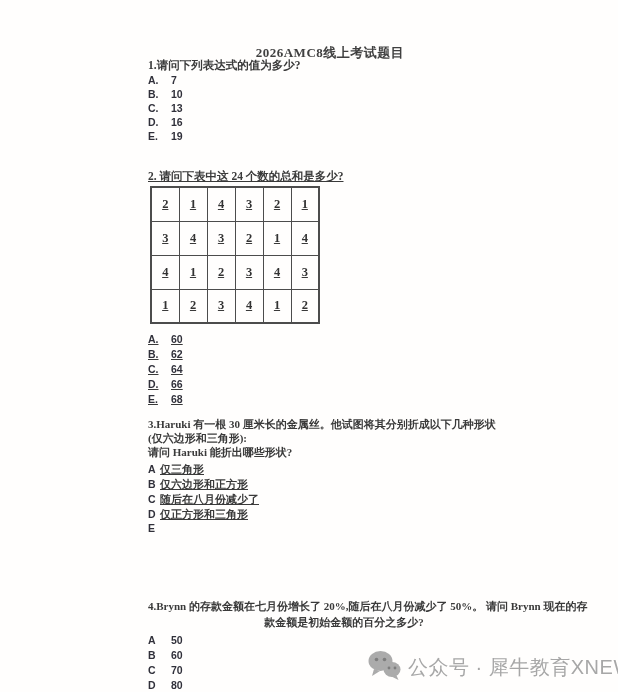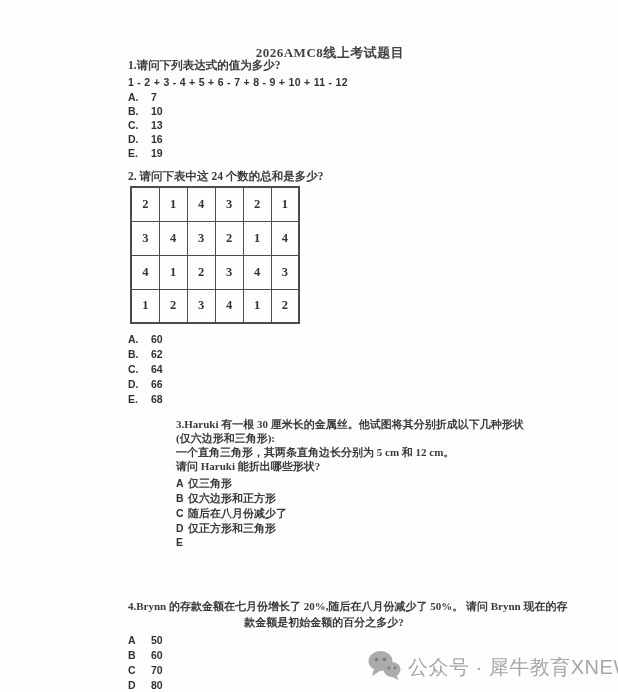--- a/index.html
+++ b/index.html
@@ -13,24 +13,24 @@
     color:#3a3a3a;
   }
   .title {
     position:absolute; top:20px; left:110px; width:440px;
     text-align:center;
     font-size:13px; font-weight:700; color:#404040;
     letter-spacing:0.5px;
     white-space:nowrap;
     margin-top:24px;
   }
-  .q { position:absolute; left:128px; width:392px; }
+  .q { position:absolute; left:148px; width:392px; }
   #q1 { top:57px; }
-  #q2 { top:167px; }
-  #q3 { top:417px;margin-left:48px; }
+  #q2 { top:167px;text-decoration:underline; }
+  #q3 { top:417px; }
   #q4 { top:598px; }
 
   .line { font-size:11px; line-height:14px; font-weight:600; white-space:nowrap; }
   .qhead { font-size:11.5px; line-height:17px; font-weight:700; }
 
   .expr {
     font-family:"Liberation Sans","DejaVu Sans",sans-serif;
     font-size:10.5px; line-height:17px; font-weight:700; color:#30303a;
     letter-spacing:0.3px; white-space:nowrap;
   }
@@ -57,21 +57,21 @@
     text-align:center; vertical-align:middle;
     font-size:12.5px; font-weight:600; color:#333333;
   }
   #q2 .num-opts { margin-top:9px; }
   #q2 .num-opts .opt { height:15px; }
 
   #q3 .line { line-height:14px; }
   .cn-opts { margin-top:3px; }
   .cn-opts .opt { height:15px; font-size:11px; }
   .cn-opts .ol { width:12px; font-size:10.5px; }
-  .cn-opts .ov { font-size:11px; font-weight:600; color:#3a3a3a; }
+  .cn-opts .ov { font-size:11px; font-weight:600; color:#3a3a3a;text-decoration:underline; }
 
   #q4 .line { line-height:16px;text-align:center; }
   #q4 .num-opts { margin-top:4px; }
   #q4 .num-opts .opt { height:15px; }
 
   .watermark {
     position:absolute; top:650px; left:368px;
     display:flex; align-items:center; gap:7px;
     color:#a7a7a7;
   }
@@ -82,21 +82,20 @@
 </style>
 </head>
 <body>
 
 <div class="page">
 
   <div class="title">2026AMC8线上考试题目</div>
 
   <section class="q" id="q1">
     <div class="line qhead">1.请问下列表达式的值为多少?</div>
-    <div class="expr">1 - 2 + 3 - 4 + 5 + 6 - 7 + 8 - 9 + 10 + 11 - 12</div>
     <div class="num-opts">
       <div class="opt">
         <span class="ol">A.</span>
         <span class="ov">7</span>
       </div>
       <div class="opt">
         <span class="ol">B.</span>
         <span class="ov">10</span>
       </div>
       <div class="opt">
@@ -172,21 +171,20 @@
       <div class="opt">
         <span class="ol">E.</span>
         <span class="ov">68</span>
       </div>
     </div>
   </section>
 
   <section class="q" id="q3">
     <div class="line">3.Haruki 有一根 30 厘米长的金属丝。他试图将其分别折成以下几种形状</div>
     <div class="line">(仅六边形和三角形):</div>
-    <div class="line">一个直角三角形，其两条直角边长分别为 5 cm  和 12 cm。</div>
     <div class="line">请问 Haruki 能折出哪些形状?</div>
     <div class="cn-opts">
       <div class="opt">
         <span class="ol">A</span>
         <span class="ov">仅三角形</span>
       </div>
       <div class="opt">
         <span class="ol">B</span>
         <span class="ov">仅六边形和正方形</span>
       </div>

